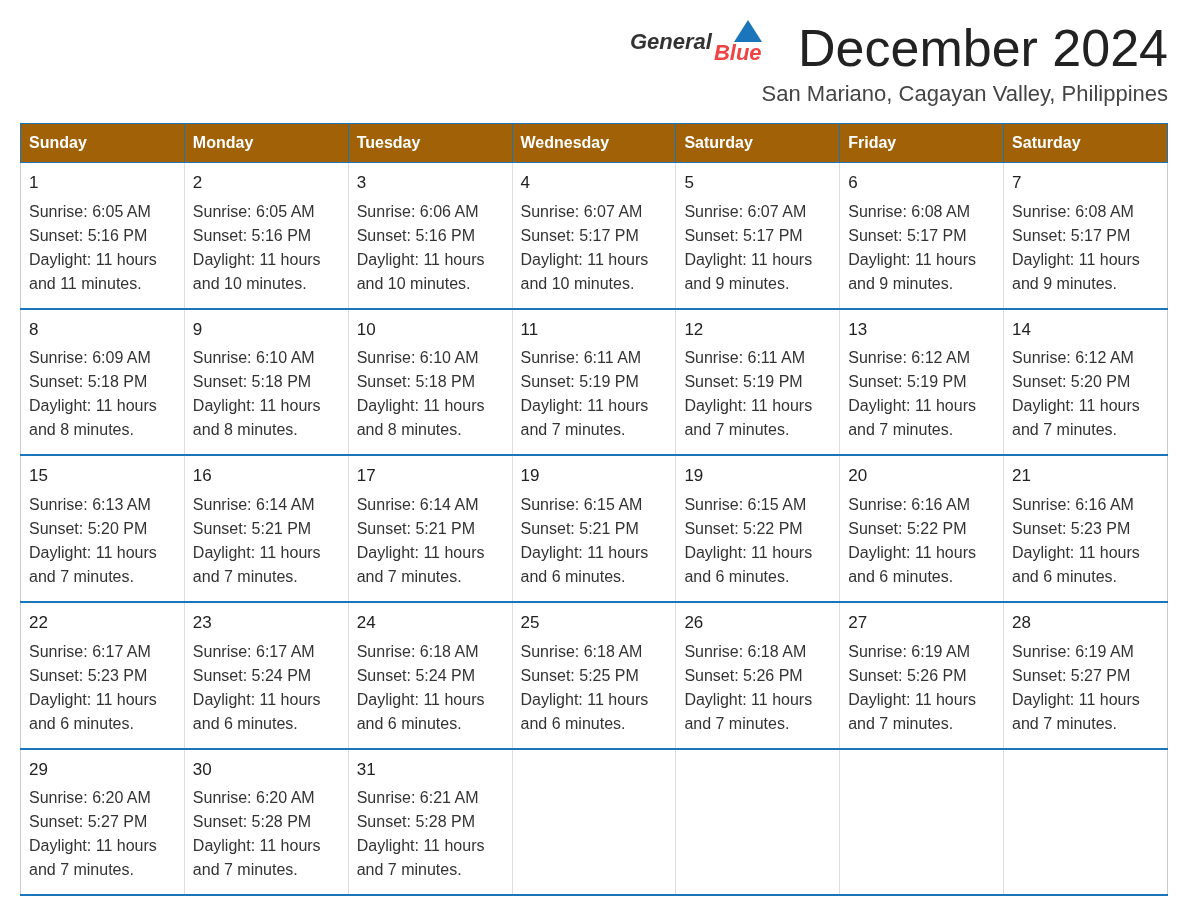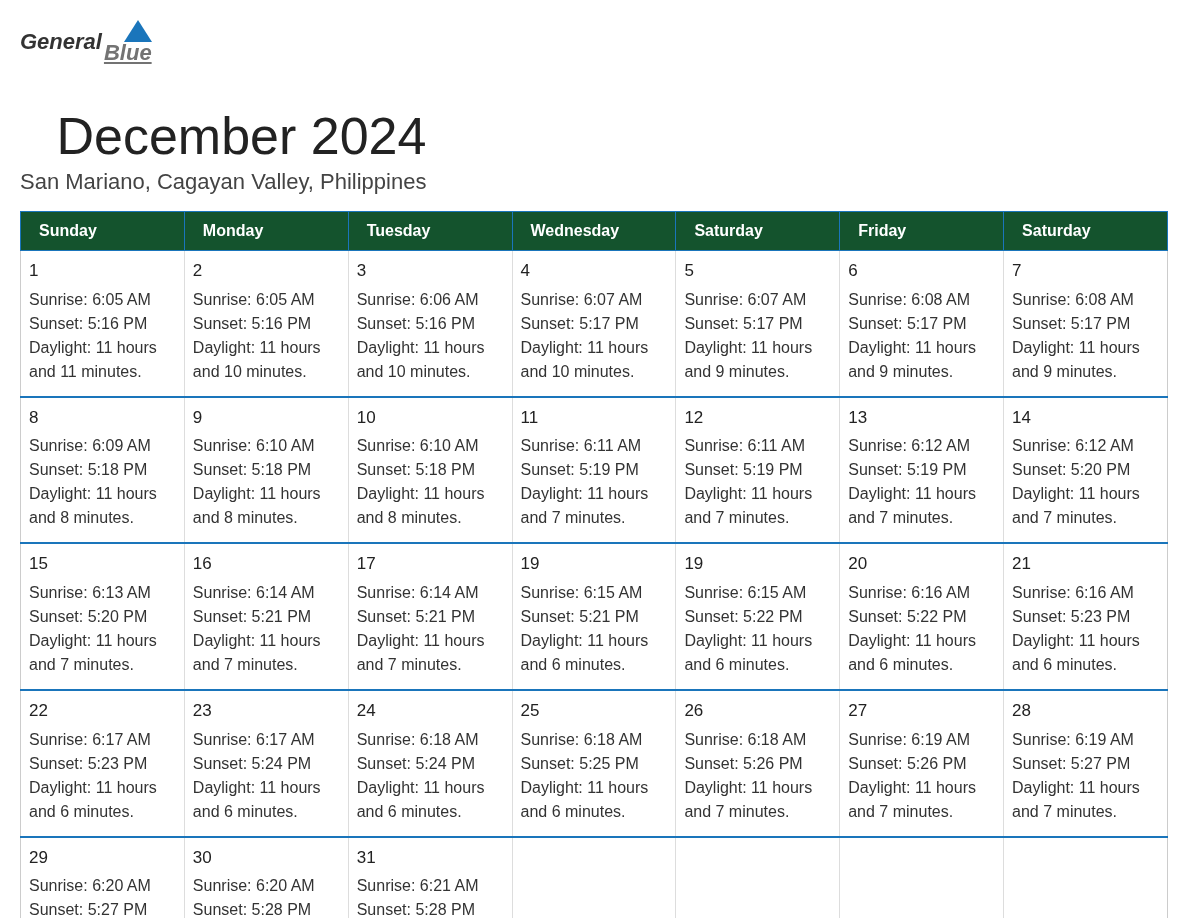--- a/index.html
+++ b/index.html
@@ -5,24 +5,23 @@
     * { box-sizing: border-box; margin: 0; padding: 0; }
     body {
       font-family: Arial, sans-serif;
       background: #fff;
       padding: 20px;
       width: 1188px;
       min-height: 918px;
     }
     .header {
       display: flex;
-      justify-content: flex-start;
+      justify-content: flex-end;
       align-items: flex-start;
       margin-bottom: 16px;
-      flex-direction: column;
     }
     .logo {
       display: flex;
       align-items: center;
       gap: 2px;
     }
     .logo-general {
       font-size: 22px;
       font-weight: bold;
       color: #333;
@@ -38,49 +37,47 @@
       height: 0;
       border-left: 14px solid transparent;
       border-right: 14px solid transparent;
       border-bottom: 22px solid #1a75bb;
       margin-left: 2px;
       align-self: flex-end;
     }
     .logo-blue-text {
       font-size: 22px;
       font-weight: bold;
-      color: #737373;
+      color: #ef4444;
       font-style: italic;
       line-height: 1;
-      text-decoration: underline;
     }
     .title-section {
       text-align: right;
-      margin-top: 44px;
     }
     .month-title {
       font-size: 52px;
       font-weight: normal;
       color: #222;
       line-height: 1.1;
     }
     .location-title {
       font-size: 22px;
       color: #444;
       margin-top: 4px;
     }
     table {
       width: 100%;
       border-collapse: collapse;
       table-layout: fixed;
     }
     thead th {
-      background-color: #14532d;
+      background-color: #a16207;
       color: #fff;
-      padding: 10px 18px;
+      padding: 10px 8px;
       font-size: 16px;
       font-weight: bold;
       text-align: left;
       border: 1px solid #1a75bb;
     }
     tbody tr {
       border-bottom: 2px solid #1a75bb;
     }
     tbody td {
       vertical-align: top;

